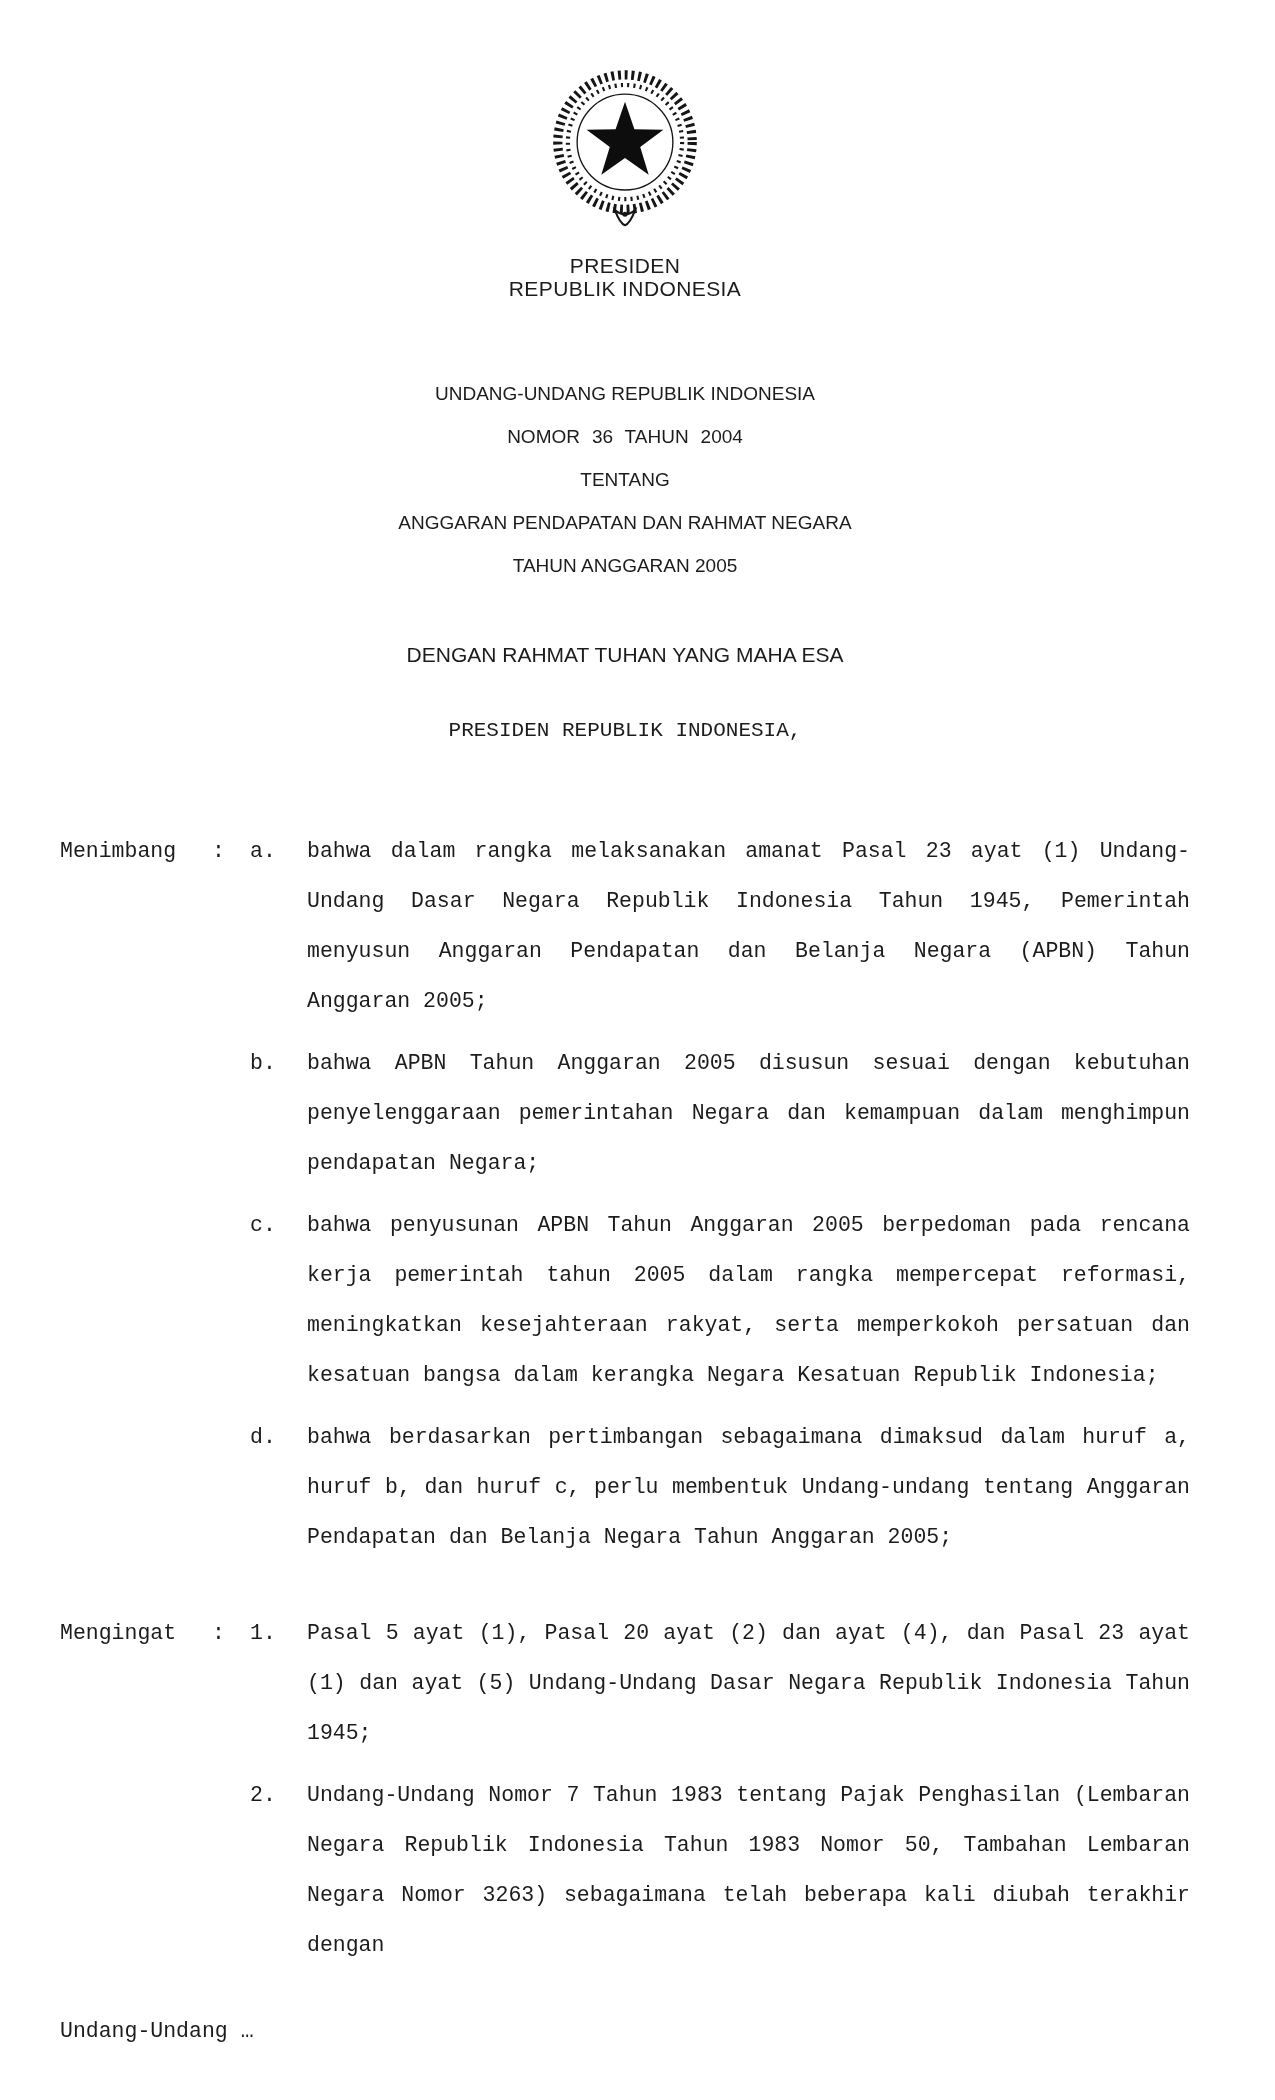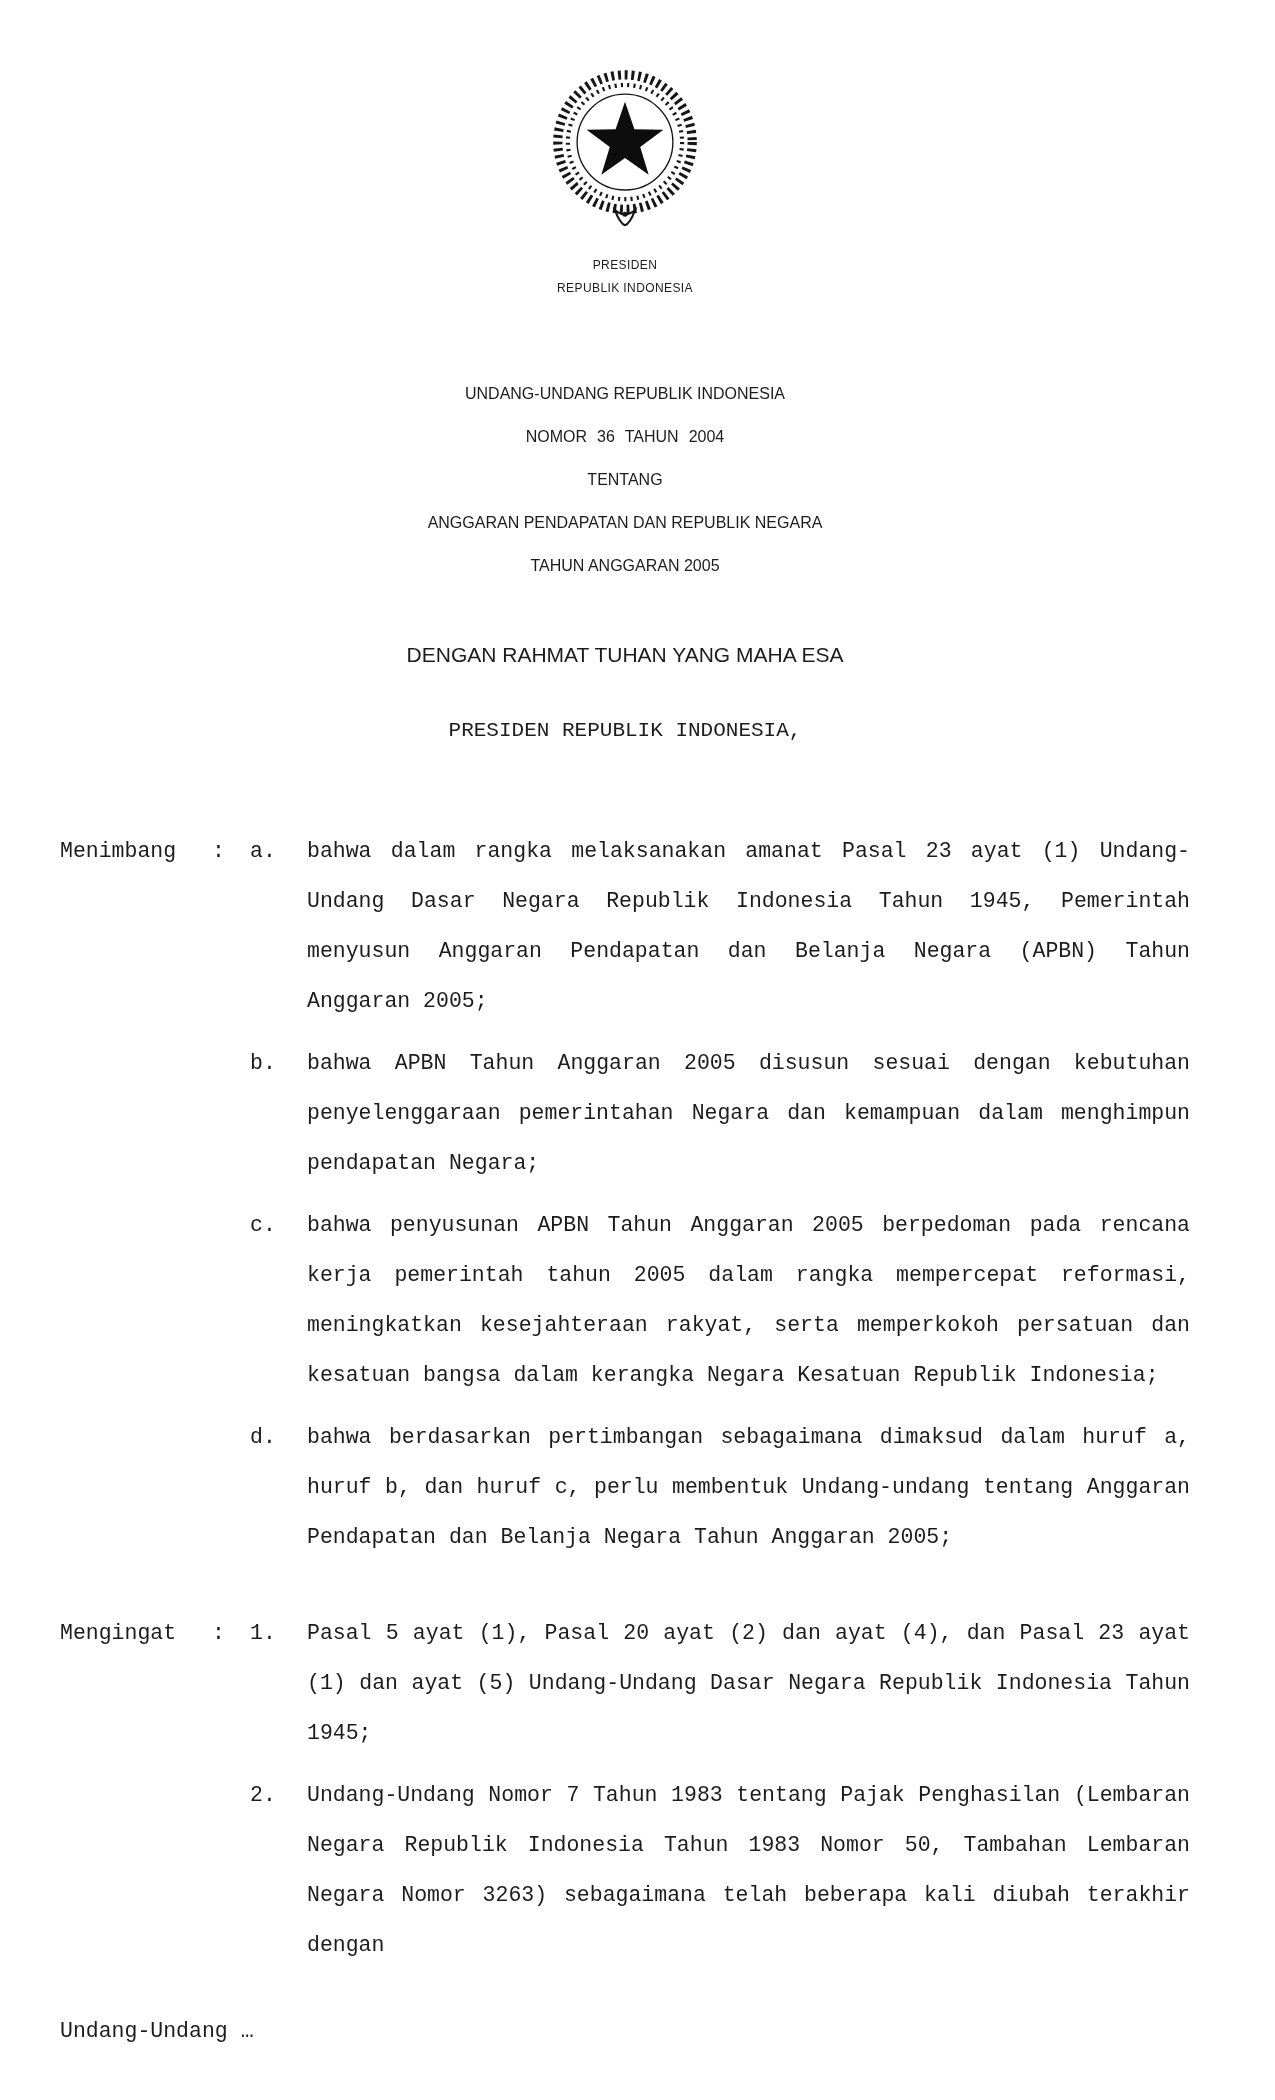--- a/index.html
+++ b/index.html
@@ -22,30 +22,30 @@
 
   
   .letterhead {
     text-align: center;
   }
   .seal {
     display: inline-block;
   }
   .letterhead-text {
     margin-top: 6px;
-    font-size: 12px;
+    font-size: 21px;
     line-height: 23px;
     letter-spacing: 0.4px;
   }
 
   
   .title-block {
     margin-top: 72px;
     text-align: center;
-    font-size: 16px;
+    font-size: 19px;
     line-height: 43px;
   }
   .nomor-line {
     word-spacing: 0.35em;
   }
   .invocation {
     margin-top: 56px;
     text-align: center;
     font-size: 21px;
   }
@@ -106,21 +106,21 @@
     <div class="letterhead-text">
       <div>PRESIDEN</div>
       <div>REPUBLIK INDONESIA</div>
     </div>
   </div>
 
   <div class="title-block">
     <div>UNDANG-UNDANG REPUBLIK INDONESIA</div>
     <div class="nomor-line">NOMOR 36 TAHUN 2004</div>
     <div>TENTANG</div>
-    <div>ANGGARAN PENDAPATAN DAN REPUBLIK NEGARA</div>
+    <div>ANGGARAN PENDAPATAN DAN RAHMAT NEGARA</div>
     <div>TAHUN ANGGARAN 2005</div>
   </div>
 
   <div class="invocation">DENGAN RAHMAT TUHAN YANG MAHA ESA</div>
   <div class="salutation">PRESIDEN REPUBLIK INDONESIA,</div>
 
   <div class="doc-body">
 
     <section>
       <div class="clause-row">

